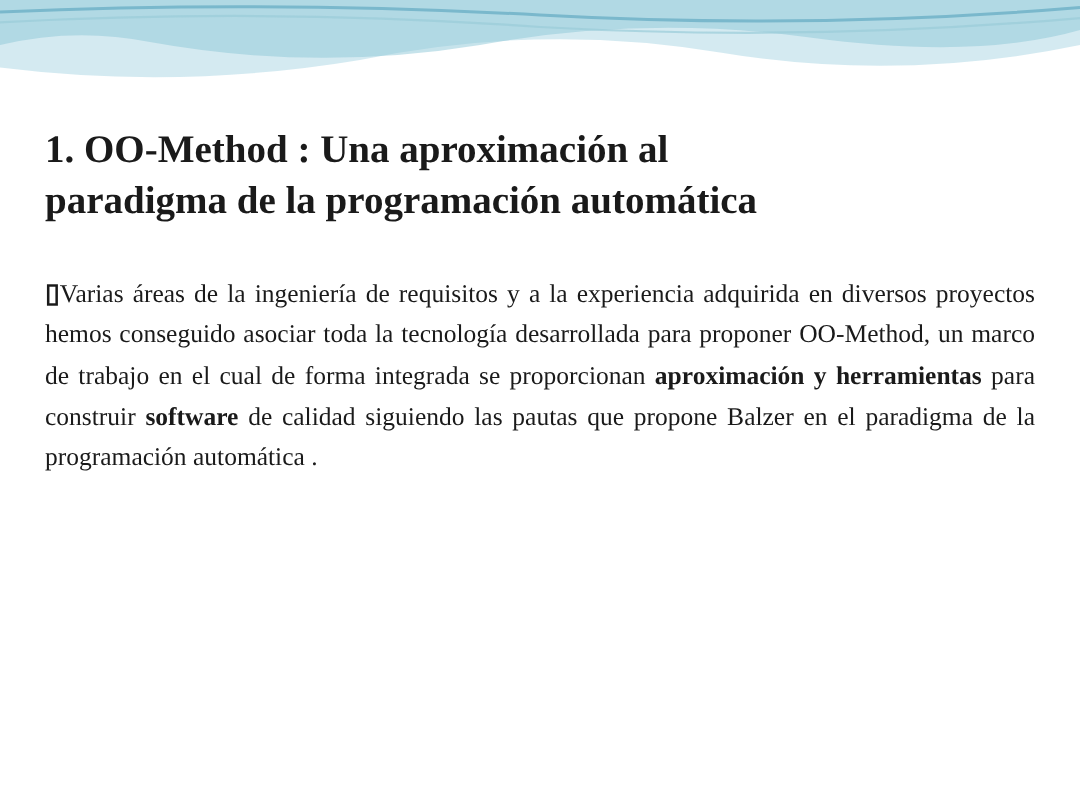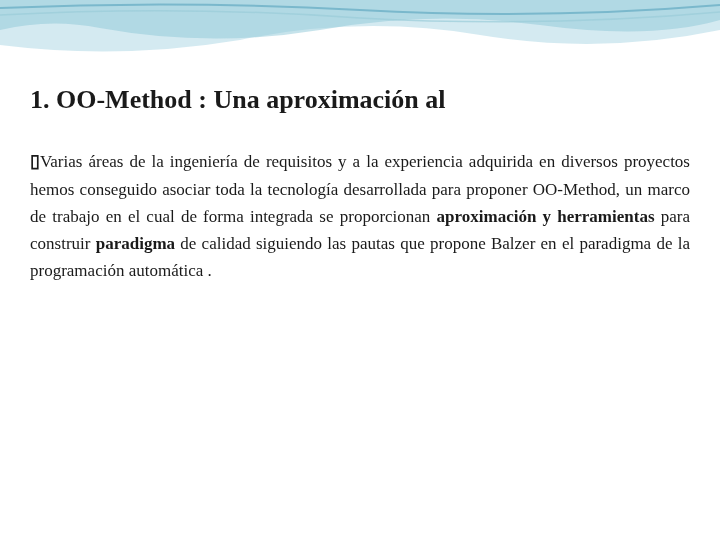--- a/index.html
+++ b/index.html
@@ -72,28 +72,29 @@
   <path d="M0,0 L720,0 L720,20 Q650,40 540,25 Q430,10 320,30 Q210,48 100,28 Q50,18 0,30 Z" fill="#8ec8d8" opacity="0.5"></path>
 
   <path d="M0,8 Q180,0 360,10 Q540,20 720,5" stroke="#7ab8cc" stroke-width="2" fill="none"></path>
   <path d="M0,15 Q180,5 360,18 Q540,28 720,12" stroke="#9accd8" stroke-width="1.5" fill="none" opacity="0.7"></path>
 </svg>
 
 <div class="content-area">
   <div class="title-section">
     <div class="title-text">
       <div>1.  OO-Method  :  Una  aproximación  al</div>
+      <div>paradigma de la programación automática</div>
     </div>
   </div>
 
   <div class="body-section">
     <p class="body-text">
       <span class="bold-char">▯</span>Varias áreas de la ingeniería de requisitos y a la
       experiencia  adquirida en diversos proyectos hemos
       conseguido asociar toda la tecnología desarrollada
       para proponer OO-Method, un marco de trabajo en el
       cual de forma integrada se proporcionan <strong>aproximación y
-      herramientas</strong> para construir <strong>paradigma</strong> de calidad
+      herramientas</strong> para construir <strong>software</strong> de calidad
       siguiendo las pautas que propone Balzer en el
       paradigma de la programación automática .
     </p>
   </div>
 </div>
 
 </body></html>

